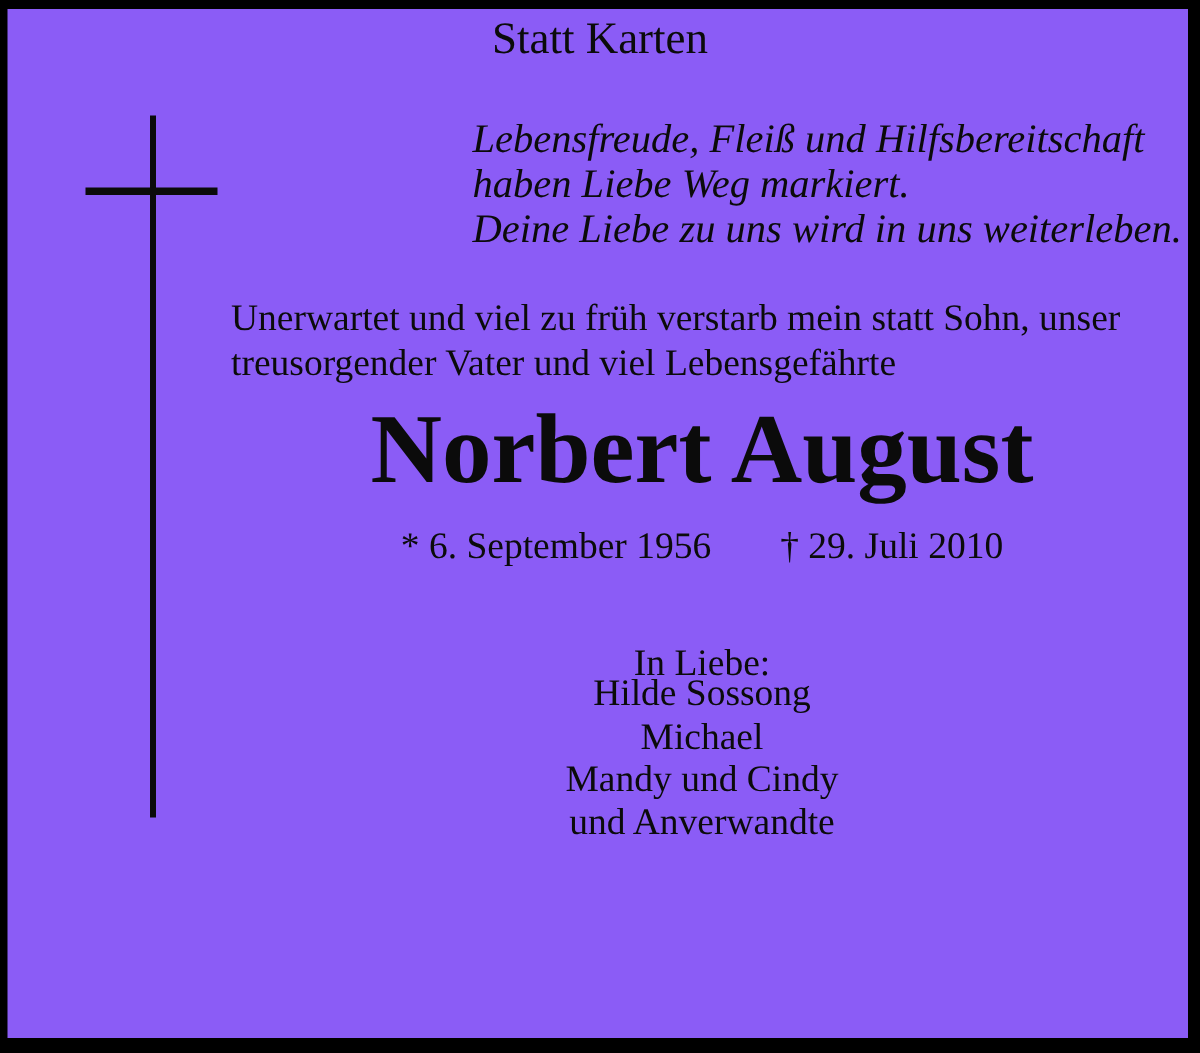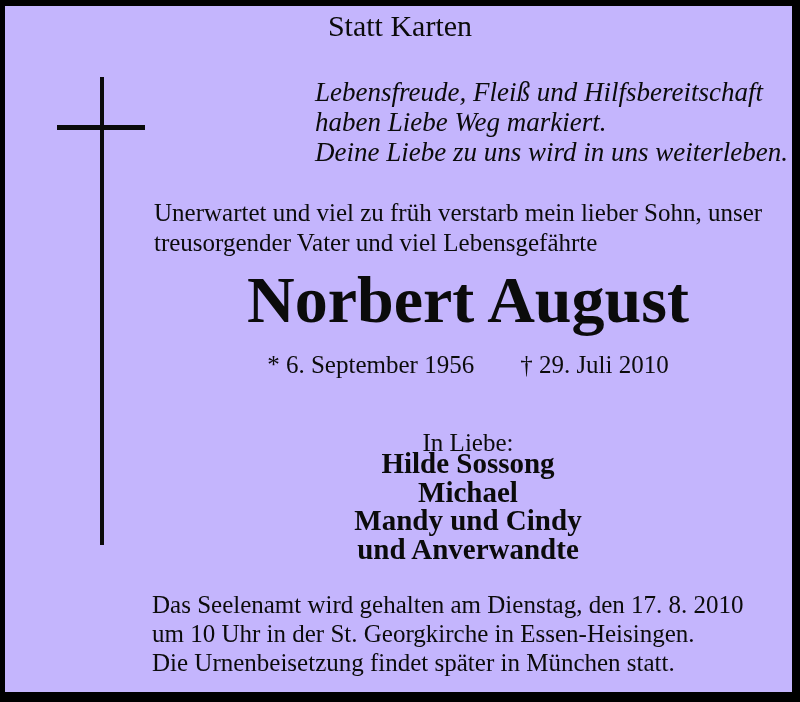--- a/index.html
+++ b/index.html
@@ -1,19 +1,19 @@
 <!DOCTYPE html>
 <html><head>
 <meta charset="utf-8">
 <style>
   html,body{margin:0;padding:0;background:#e8e8e8;}
   .page{
     position:relative;
     width:800px;height:702px;
-    background:#c4b5fd;
+    background:#8b5cf6;
     font-family:"Liberation Serif","DejaVu Serif",serif;
     color:#0b0b0b;
     overflow:hidden;
     -webkit-font-smoothing:antialiased;
   }
   .frame{position:absolute;background:#000000;}
   .frame.top{left:0;top:0;width:800px;height:6px;}
   .frame.left{left:0;top:0;width:5px;height:702px;}
   .frame.right{left:792px;top:0;width:8px;height:702px;}
   .frame.bottom{left:0;top:692px;width:800px;height:10px;}
@@ -32,21 +32,21 @@
   }
   .intro{
     position:absolute;left:154px;top:198px;
     font-size:25px;line-height:30px;
   }
   .center-col{position:absolute;left:150px;width:636px;text-align:center;}
   .name{top:267px;font-size:66px;line-height:66px;font-weight:bold;}
   .dates{top:350px;font-size:25px;line-height:30px;}
   .dates .death{margin-left:46px;}
   .salutation{top:405px;font-size:25px;line-height:30px;margin-top:23px;}
-  .family{top:449px;font-size:29px;line-height:28.5px;font-weight:bold;}
+  .family{top:449px;font-size:25px;line-height:28.5px;font-weight:normal;}
   .service{
     position:absolute;left:152px;top:590px;
     font-size:25px;line-height:29px;
   }
 </style>
 </head>
 <body>
 
 <div class="page">
 
@@ -62,38 +62,33 @@
     <div class="hbar"></div>
   </div>
 
   <div class="verse">
     <div>Lebensfreude, Fleiß und Hilfsbereitschaft</div>
     <div>haben Liebe Weg markiert.</div>
     <div>Deine Liebe zu uns wird in uns weiterleben.</div>
   </div>
 
   <div class="intro">
-    <div>Unerwartet und viel zu früh verstarb mein lieber Sohn, unser</div>
+    <div>Unerwartet und viel zu früh verstarb mein statt Sohn, unser</div>
     <div>treusorgender Vater und viel Lebensgefährte</div>
   </div>
 
   <div class="center-col name">Norbert August</div>
 
   <div class="center-col dates">
     <span class="birth">* 6. September 1956</span><span class="death">† 29. Juli 2010</span>
   </div>
 
   <div class="center-col salutation">In Liebe:</div>
 
   <div class="center-col family">
     <div>Hilde Sossong</div>
     <div>Michael</div>
     <div>Mandy und Cindy</div>
     <div>und Anverwandte</div>
   </div>
 
-  <div class="service">
-    <div>Das Seelenamt wird gehalten am Dienstag, den 17. 8. 2010</div>
-    <div>um 10 Uhr in der St. Georgkirche in Essen-Heisingen.</div>
-    <div>Die Urnenbeisetzung findet später in München statt.</div>
-  </div>
 
 </div>
 
 </body></html>

